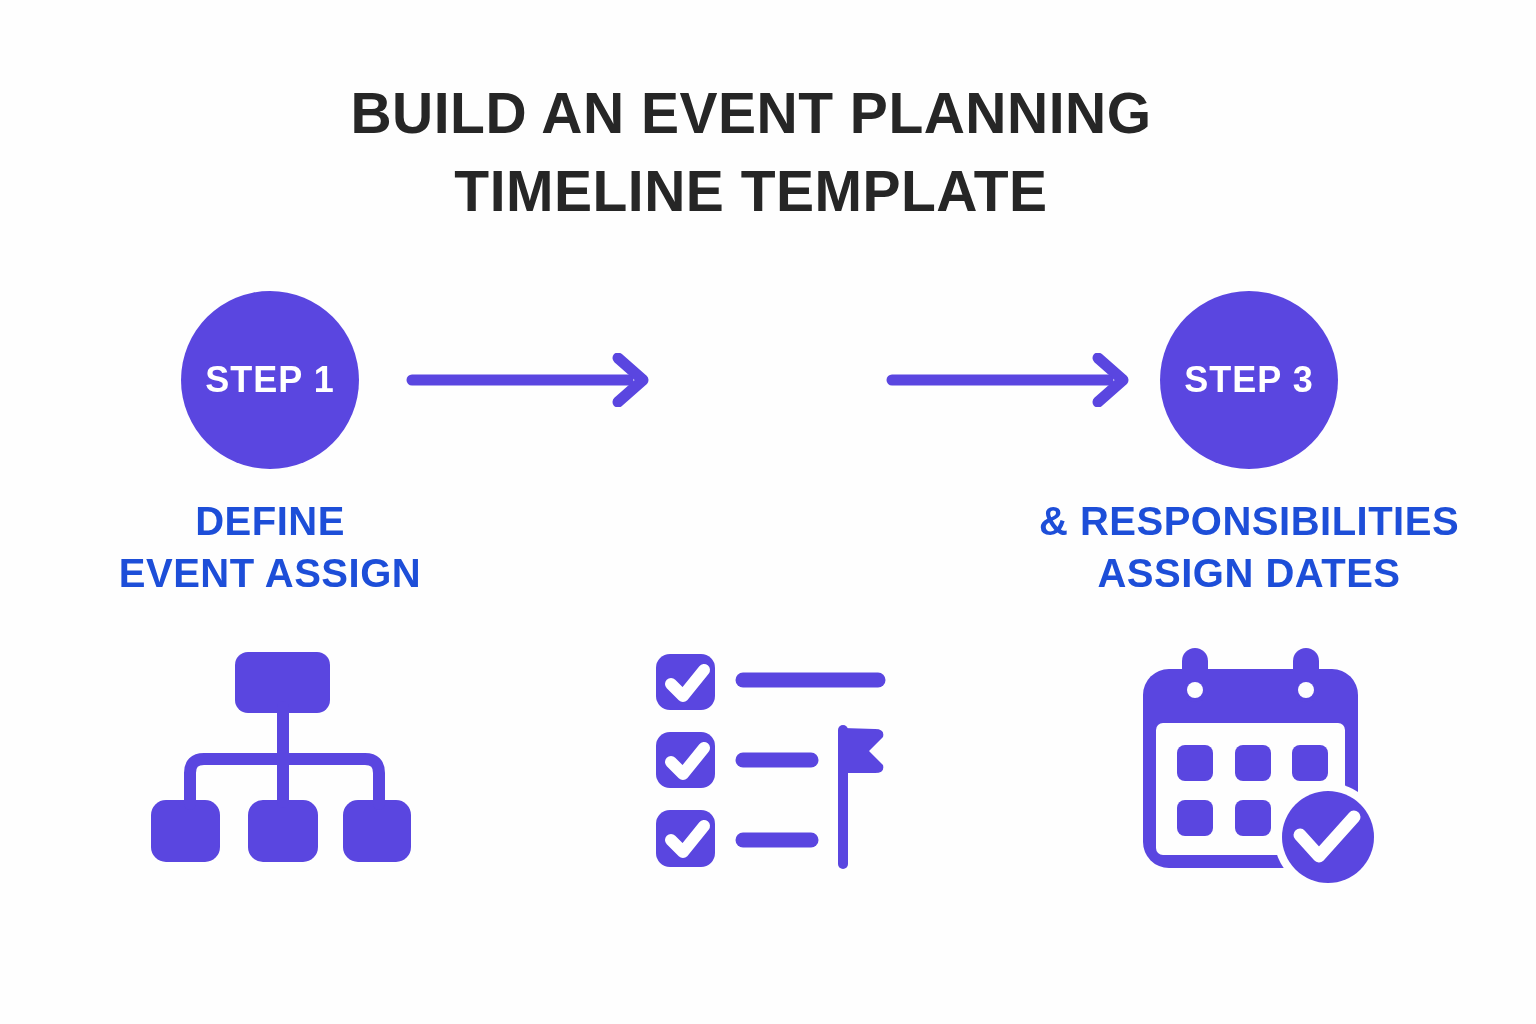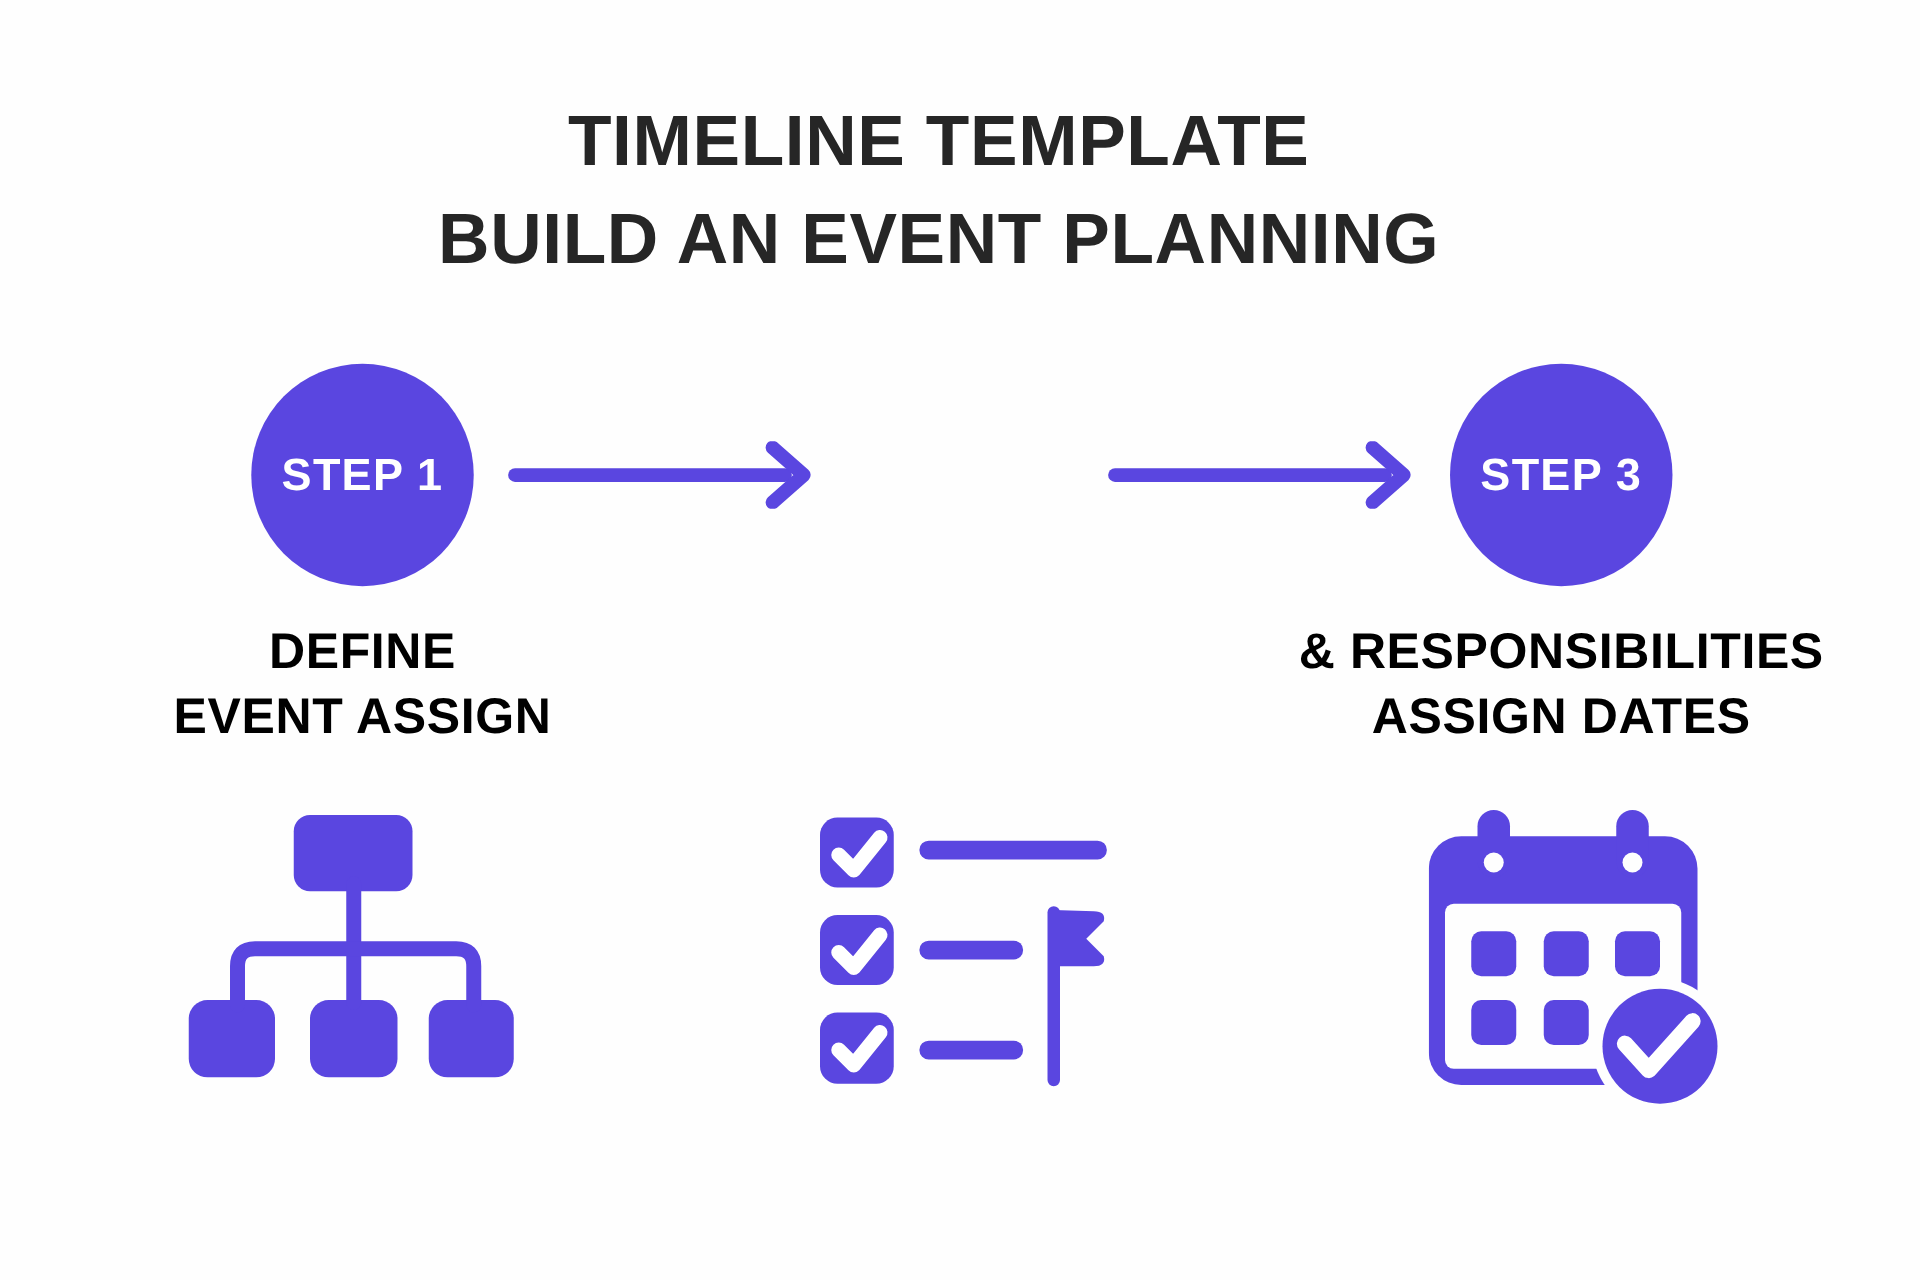--- a/index.html
+++ b/index.html
@@ -24,21 +24,21 @@
     color: #262626;
   }
   .step-col {
     position: absolute;
     top: 291px;
     width: 460px;
     display: flex;
     flex-direction: column;
     align-items: center;
   }
-  .col-1 { left: 60px; }
+  .col-1 { left: 40px; }
   .col-2 { left: 534px; }
   .col-3 { left: 1019px; }
   .step-circle {
     width: 178px;
     height: 178px;
     border-radius: 50%;
     background: #5a46e0;
     display: flex;
     align-items: center;
     justify-content: center;
@@ -49,21 +49,21 @@
     font-weight: bold;
     letter-spacing: 1px;
   }
   .step-label {
     margin-top: 26px;
     text-align: center;
     font-size: 40px;
     line-height: 52px;
     font-weight: bold;
     letter-spacing: 0.5px;
-    color: #000000;
+    color: #1d4ed8;
     white-space: nowrap;
   }
   .arrow {
     position: absolute;
     top: 353px;
     width: 244px;
     height: 54px;
   }
   .arrow-1 { left: 406px; }
   .arrow-2 { left: 886px; }
@@ -71,22 +71,22 @@
   .icon-org { left: 148px; top: 652px; }
   .icon-checklist { left: 655px; top: 652px; }
   .icon-calendar { left: 1143px; top: 648px; }
 </style>
 </head>
 <body>
 
 <div class="canvas">
 
   <div class="title">
+    <div>BUILD AN EVENT PLANNING</div>
     <div>TIMELINE TEMPLATE</div>
-    <div>BUILD AN EVENT PLANNING</div>
   </div>
 
   <div class="step-col col-1">
     <div class="step-circle">
       <span class="step-badge-text">STEP 1</span>
     </div>
     <div class="step-label">
       <div>DEFINE</div>
       <div>EVENT ASSIGN</div>
     </div>

